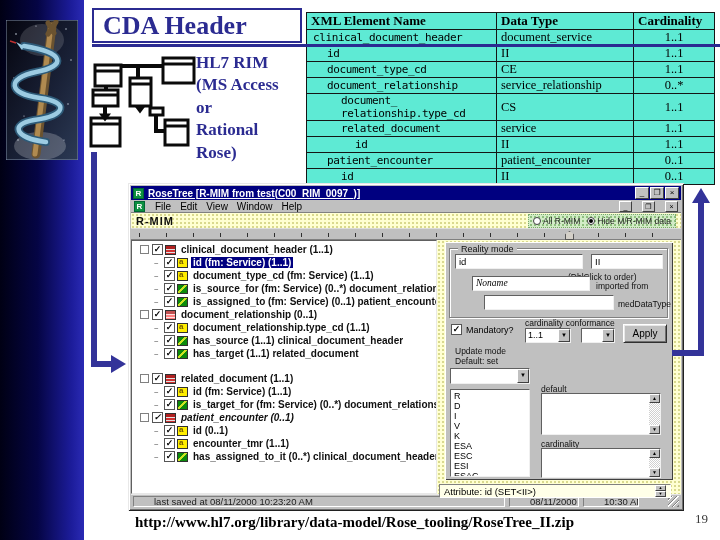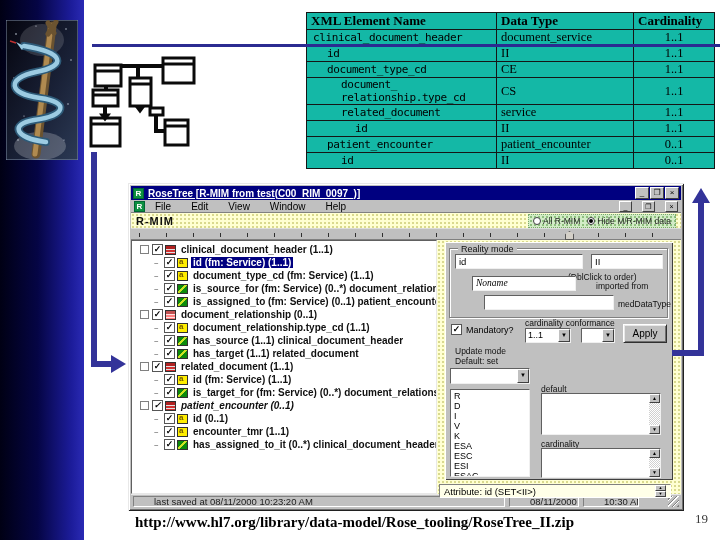--- a/index.html
+++ b/index.html
@@ -23,21 +23,21 @@
     font-family:"Liberation Serif", serif; font-weight:bold; font-size:26px; color:#2b2b91;
   }
   .title-underline { position:absolute; left:92px; top:44px; width:628px; height:3px; background:#2b2b91; z-index:6; }
   .caption {
     position:absolute; left:196px; top:52px; width:112px;
     font-family:"Liberation Serif", serif; font-weight:bold; font-size:17px; line-height:1.32;
     color:#2b2b91; white-space:pre-line;
   }
   .uml-art { position:absolute; left:88px; top:53px; }
   
-  table.map { position:absolute; left:306px; top:12px; width:408px; border-collapse:collapse; table-layout:fixed; background:#14b8a6; z-index:2; }
+  table.map { position:absolute; left:306px; top:12px; width:408px; border-collapse:collapse; table-layout:fixed; background:#5eead4; z-index:2; }
   table.map th, table.map td { border:1px solid #151515; padding:0 4px; height:15px; overflow:hidden; }
   table.map th { font-family:"Liberation Serif", serif; font-size:13px; font-weight:bold; text-align:left; height:17px; }
   td.c-el { font-family:"DejaVu Sans Mono", monospace; font-size:11px; letter-spacing:-0.4px; }
   td.c-ty { font-family:"Liberation Serif", serif; font-size:12.5px; }
   td.c-cd { font-family:"Liberation Serif", serif; font-size:12.5px; text-align:center; }
   
   .arr { position:absolute; background:#333399; z-index:5; }
   .arrhead-right { position:absolute; width:0; height:0; z-index:5;
     border-top:9px solid transparent; border-bottom:9px solid transparent; border-left:15px solid #333399; }
   .arrhead-up { position:absolute; width:0; height:0; z-index:5;
@@ -155,20 +155,23 @@
       <path d="M46 6 L30 134" stroke="#6b5330" stroke-width="9" stroke-linecap="round"></path>
       <path d="M45 6 L29 134" stroke="#b08a50" stroke-width="5" stroke-linecap="round"></path>
       <path d="M50 2 L42 14 M42 3 L48 13" stroke="#6b5330" stroke-width="5" stroke-linecap="round"></path>
       <path d="M18 26 C58 32 62 46 30 52 C0 58 2 74 34 78 C64 82 60 96 28 100 C4 104 8 118 40 122" fill="none" stroke="#2d5a78" stroke-width="8" stroke-linecap="round"></path>
       <path d="M18 26 C58 32 62 46 30 52 C0 58 2 74 34 78 C64 82 60 96 28 100 C4 104 8 118 40 122" fill="none" stroke="#9ccbe2" stroke-width="4.5" stroke-linecap="round"></path>
       <path d="M18 26 L10 22 L16 30 Z" fill="#9ccbe2"></path>
       <path d="M10 23 L4 21" stroke="#c03030" stroke-width="1.5"></path>
     </svg>
   </div>
 
+  <div class="title-box">
+    <span>CDA Header</span>
+  </div>
   <div class="title-underline"></div>
 
   <svg class="uml-art" width="110" height="112" viewBox="0 0 110 112">
     <g fill="#ffffff" stroke="#0a0a0a" stroke-width="3">
       <path d="M33 13 H75 M50 13 V25 M18 33 V37 M17 53 V65 M52 53 V55 M68 62 V78 H77" fill="none" stroke-width="4"></path>
       <rect x="7" y="12" width="26" height="21"></rect>   
         <line x1="7" y1="18" x2="33" y2="18"></line>
       <rect x="75" y="5" width="31" height="25"></rect>   
         <line x1="75" y1="11" x2="106" y2="11"></line>
       <rect x="42" y="25" width="21" height="28"></rect>  
@@ -178,20 +181,25 @@
       <rect x="3" y="65" width="29" height="28"></rect>   
         <line x1="3" y1="71" x2="32" y2="71"></line>
       <rect x="62" y="55" width="13" height="7"></rect>
       <rect x="77" y="67" width="23" height="25"></rect>  
         <line x1="77" y1="73" x2="100" y2="73"></line>
       <path d="M14 62 L20 62 L17 66 Z" fill="#0a0a0a"></path>
       <path d="M49 54 L55 54 L52 58 Z" fill="#0a0a0a"></path>
     </g>
   </svg>
 
+  <div class="caption">HL7 RIM
+(MS Access
+or
+Rational
+Rose)</div>
 
   <table class="map">
     <colgroup>
         <col style="width:190px">
         <col style="width:137px">
         <col style="width:81px">
       </colgroup>
     <thead>
       <tr>
 
@@ -213,20 +221,25 @@
           <td class="c-ty">II</td>
           <td class="c-cd">1..1</td>
         </tr>
 
         <tr>
           <td class="c-el" style="padding-left: 20px;">document_type_cd</td>
           <td class="c-ty">CE</td>
           <td class="c-cd">1..1</td>
         </tr>
 
+        <tr>
+          <td class="c-el" style="padding-left: 20px;">document_relationship</td>
+          <td class="c-ty">service_relationship</td>
+          <td class="c-cd">0..*</td>
+        </tr>
 
         <tr>
           <td class="c-el" style="padding-left: 34px;">document_ relationship.type_cd</td>
           <td class="c-ty">CS</td>
           <td class="c-cd">1..1</td>
         </tr>
 
         <tr>
           <td class="c-el" style="padding-left: 34px;">related_document</td>
           <td class="c-ty">service</td>
@@ -265,21 +278,21 @@
     <div class="tbar">
       <span class="appicon">R</span>
       <span class="ttl">RoseTree  [R-MIM from test(C00_RIM_0097_)]</span>
       <span class="winbtn">_</span>
       <span class="winbtn">❐</span>
       <span class="winbtn">×</span>
     </div>
 
     <div class="menubar">
       <span class="appicon">R</span>
-      <span style="display:flex; gap:20px;">
+      <span style="display:flex; gap:9px;">
 
       <span class="menu-item">File</span>
           <span class="menu-item">Edit</span>
           <span class="menu-item">View</span>
           <span class="menu-item">Window</span>
           <span class="menu-item">Help</span>
         </span>
       <span class="spacer"></span>
       <span class="mbtn">_</span>
       <span class="mbtn">❐</span>
@@ -378,21 +391,21 @@
 
           <div class="tree-row none" style="padding-left: 20px;">
             <span class="sel-holder" style="display:contents"></span>
             <span class="dash">--</span>
 
             <span class="cbx"></span>
             <span class="tico ic-assoc"></span>
             <span class="tlabel">has_target (1..1) related_document</span>
           </div>
 
-          <div class="tree-row minus" style="padding-left: 6px;">
+          <div class="tree-row minus" style="padding-left: 6px; margin-top: 12px;">
             <span class="sel-holder" style="display:contents"></span>
 
             <span class="expand"></span>
             <span class="cbx"></span>
             <span class="tico ic-class"></span>
             <span class="tlabel">related_document (1..1)</span>
           </div>
 
           <div class="tree-row none" style="padding-left: 20px;">
             <span class="sel-holder" style="display:contents"></span>
@@ -450,21 +463,21 @@
         </div>
 
       <div class="canvas dotty">
         <div class="props">
 
           <div class="group">
             <span class="group-label">Reality mode</span>
             <div class="field" style="left:5px; top:5px; width:128px; height:15px;">id</div>
             <div class="field" style="left:141px; top:5px; width:72px; height:15px;">II</div>
             <div class="lab" style="left:118px; top:23px;">(DblClick to order)</div>
-            <div class="field" style="left:22px; top:27px; width:104px; height:15px; font-style:italic; font-family:'Liberation Serif', serif;">Noname</div>
+            <div class="field" style="left:22px; top:27px; width:118px; height:15px; font-style:italic; font-family:'Liberation Serif', serif;">Noname</div>
             <div class="lab" style="left:146px; top:32px;">imported from</div>
             <div class="field" style="left:34px; top:46px; width:130px; height:15px;"></div>
             <div class="lab" style="left:168px; top:50px;">medDataType</div>
           </div>
 
           <div style="position:absolute; left:6px; top:82px; display:flex; align-items:center;">
             <span class="cbx"></span>
             <span style="font-size:9px; margin-left:2px;">Mandatory?</span>
           </div>
           <div class="lab" style="left:80px; top:76px;">cardinality conformance</div>

